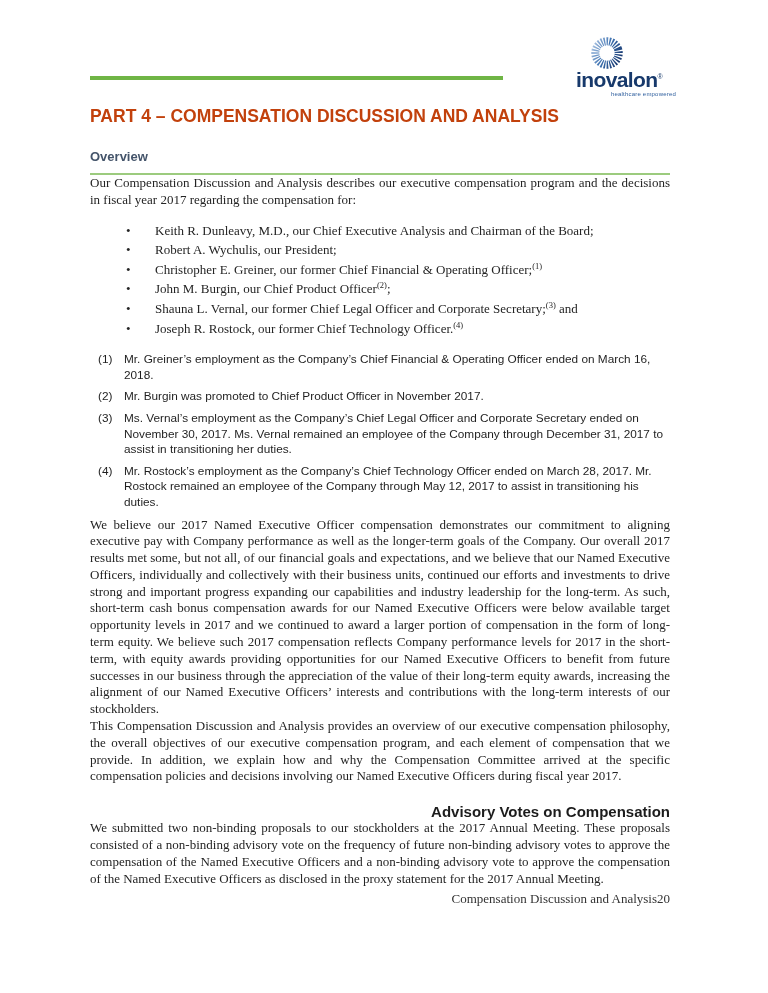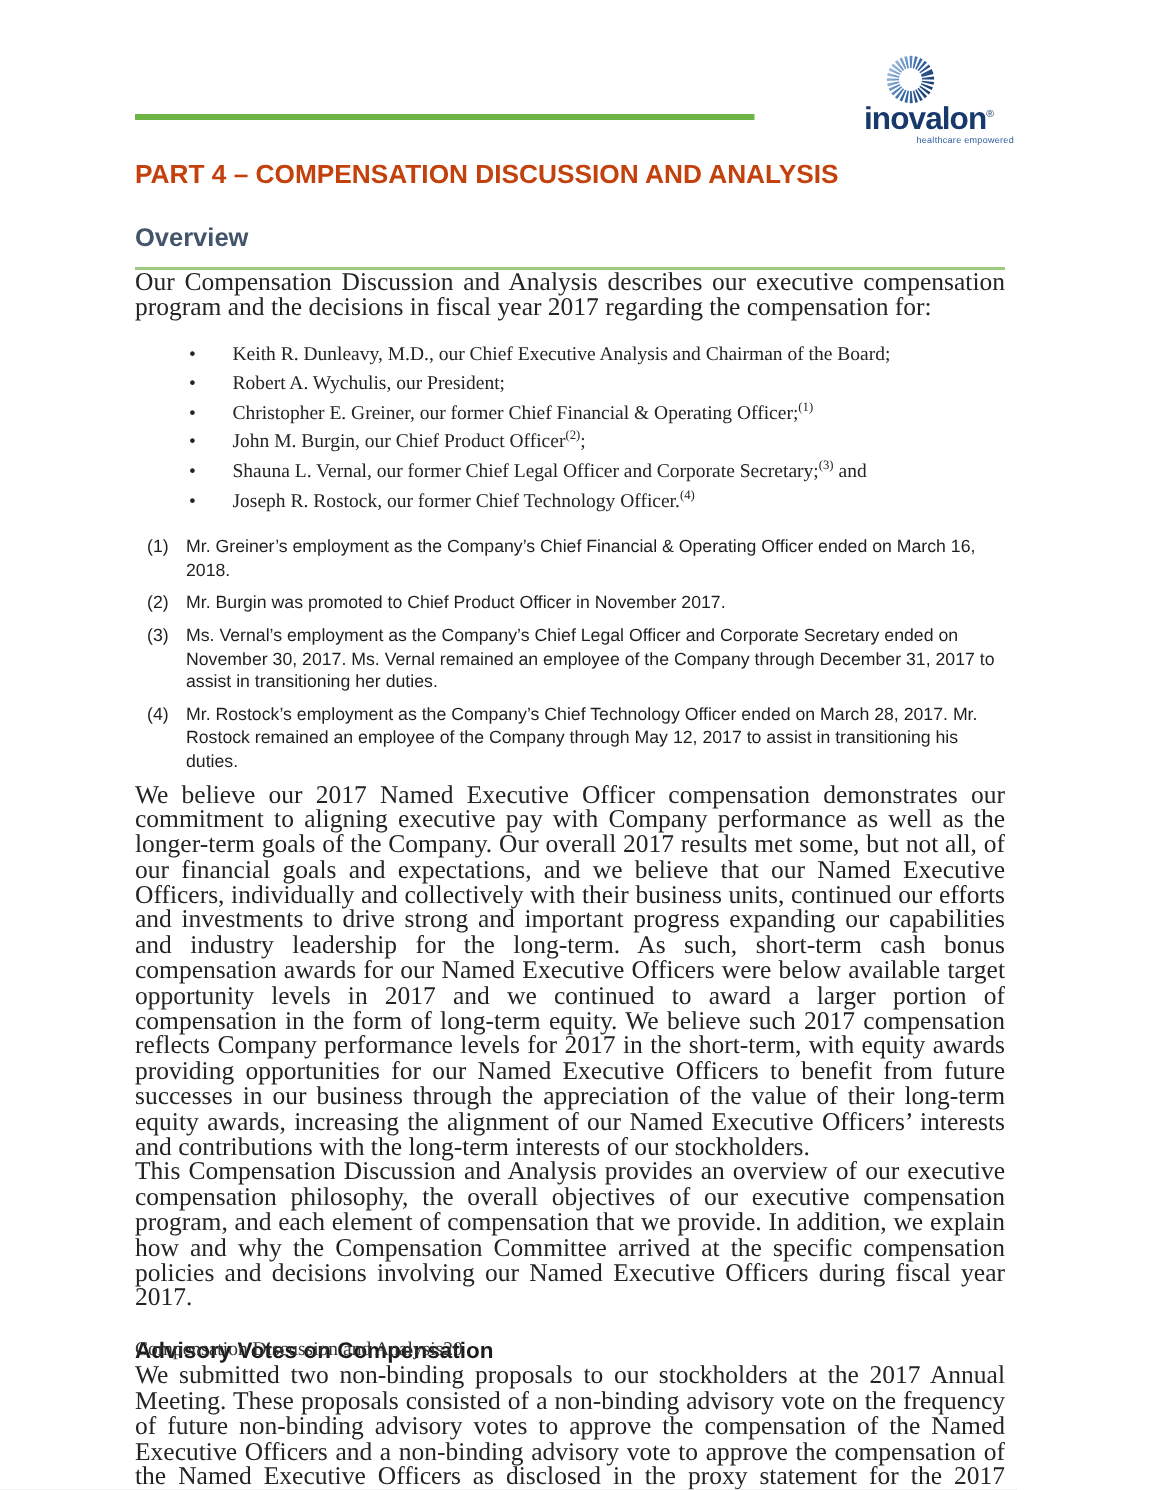--- a/index.html
+++ b/index.html
@@ -74,34 +74,34 @@
     margin: 106px 0 0 0;
     font-family: "Liberation Sans", sans-serif;
     font-weight: bold;
     font-size: 17.5px;
     color: #c2410c;
   }
   h2.overview-heading {
     margin: 22px 0 0 0;
     font-family: "Liberation Sans", sans-serif;
     font-weight: bold;
-    font-size: 17px;
+    font-size: 13px;
     color: #44546A;
   }
   .overview-rule {
     margin-top: 9px;
     width: 100%;
     height: 2px;
     background: #9CCB7E;
   }
 
   p.body-text {
     margin: 0;
     text-align: justify;
-    font-size: 17px;
+    font-size: 13px;
     line-height: 16.8px;
     color: #242424;
   }
   .mt-intro   { margin-top: 16px; }
   .mt-para    { margin-top: 13px; }
   .mt-para-sm { margin-top: 12px; }
 
   sup.fn-ref {
     font-size: 8.5px;
     line-height: 0;
@@ -138,29 +138,30 @@
     padding-left: 8px;
     margin-bottom: 6px;
   }
 
   h3.advisory-heading {
     margin: 18px 0 0 0;
     font-family: "Liberation Sans", sans-serif;
     font-weight: bold;
     font-size: 15px;
     color: #1c1c1c;
+    text-align: right;
   }
 
   .page-footer {
     position: absolute;
     left: 90px;
     top: 891px;
     width: 580px;
     display: flex;
-    justify-content: flex-start;
+    justify-content: flex-end;
     font-size: 13px;
     color: #333333;
   }
 </style>
 </head>
 <body>
 
 <div class="page">
 
   <div class="top-rule"></div>

